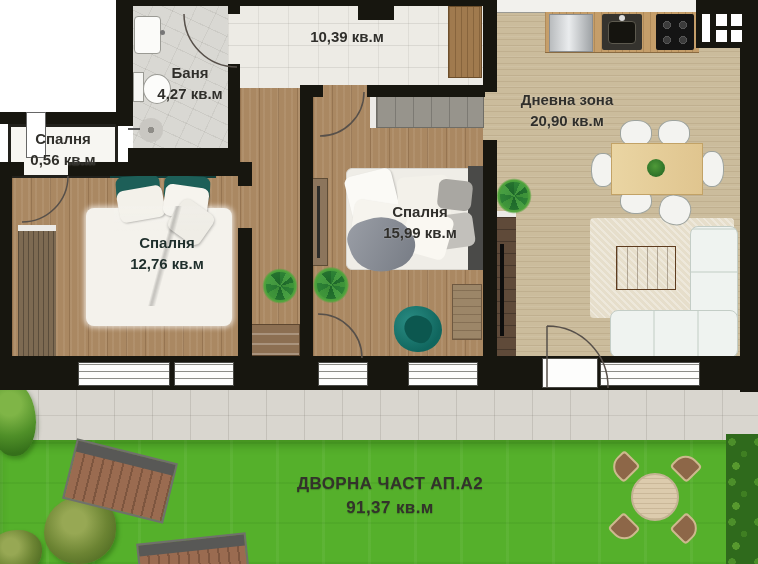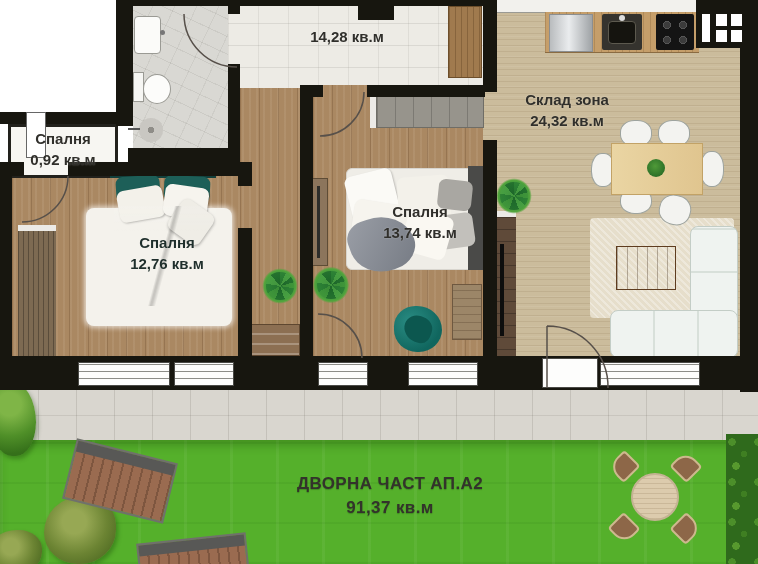--- a/index.html
+++ b/index.html
@@ -204,36 +204,40 @@
   <div class="bush" style="left:44px;top:496px;width:72px;height:68px"></div>
   <div class="bush" style="left:-12px;top:530px;width:54px;height:44px"></div>
   <div class="bush" style="left:-8px;top:382px;width:44px;height:74px;border-radius:40% 60% 50% 50%;z-index:4;background:radial-gradient(circle at 40% 30%,#7fb547 0 20%,#4f8f28 55%,#35701a 85%)"></div>
   <div class="garden-chair" style="left:612px;top:455px;transform:rotate(-45deg)"></div>
   <div class="garden-chair" style="left:674px;top:455px;transform:rotate(45deg)"></div>
   <div class="garden-chair" style="left:612px;top:517px;transform:rotate(-135deg)"></div>
   <div class="garden-chair" style="left:674px;top:517px;transform:rotate(135deg)"></div>
   <div class="furn" style="left:631px;top:473px;width:48px;height:48px;border-radius:50%;background:#dccbad;background-image:repeating-linear-gradient(0deg,rgba(120,95,60,.18) 0 1px,transparent 1px 5px);border:2px solid #c4b393;box-sizing:border-box;z-index:5"></div>
 
   <div class="room-label" style="left:347px;top:26px">
-    <div>14,28 кв.м</div>
+    <div>10,39 кв.м</div>
+  </div>
+  <div class="room-label" style="left:190px;top:62px">
+    <div>Баня</div>
+    <div>4,27 кв.м</div>
   </div>
   <div class="room-label" style="left:63px;top:128px">
     <div>Спалня</div>
-    <div>0,92 кв.м</div>
+    <div>0,56 кв.м</div>
   </div>
   <div class="room-label" style="left:167px;top:232px;color:#1f2f2c;text-shadow:0 0 2px rgba(255,255,255,.2)">
     <div>Спалня</div>
     <div>12,76 кв.м</div>
   </div>
   <div class="room-label" style="left:420px;top:201px">
     <div>Спалня</div>
-    <div>13,74 кв.м</div>
+    <div>15,99 кв.м</div>
   </div>
   <div class="room-label" style="left:567px;top:89px">
-    <div>Склад зона</div>
-    <div>24,32 кв.м</div>
+    <div>Дневна зона</div>
+    <div>20,90 кв.м</div>
   </div>
   <div class="room-label big" style="left:390px;top:472px">
     <div>ДВОРНА ЧАСТ АП.А2</div>
     <div>91,37 кв.м</div>
   </div>
 
 </div>
 
 </body></html>

